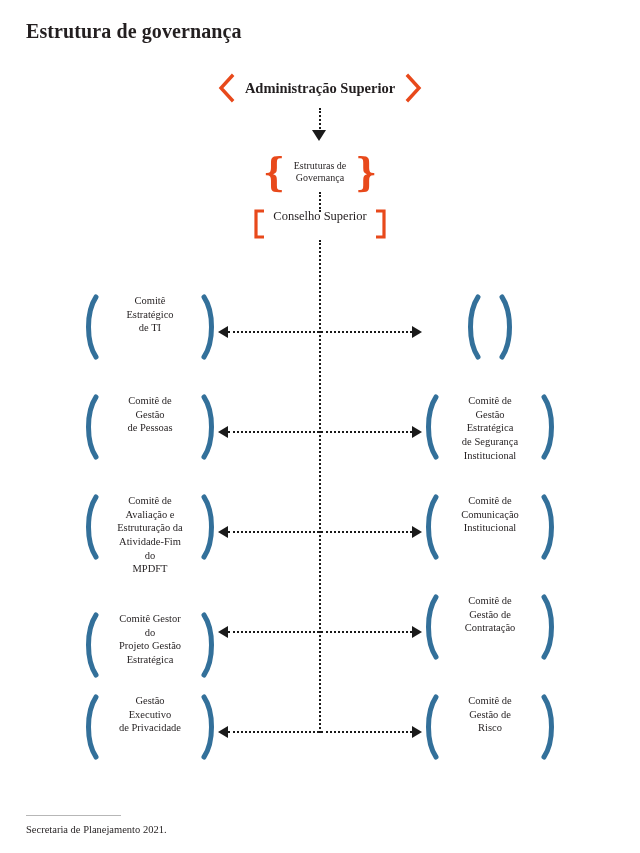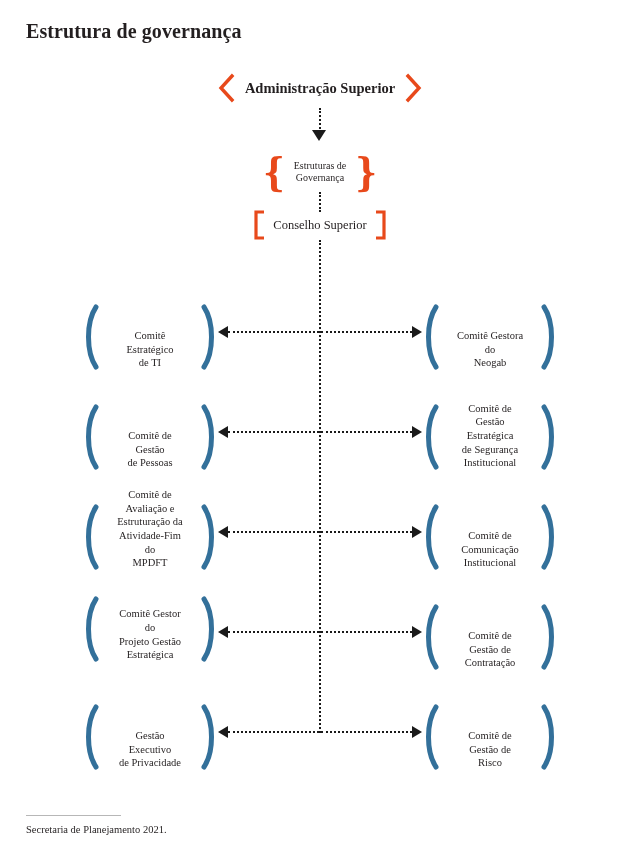--- a/index.html
+++ b/index.html
@@ -105,42 +105,41 @@
   }
 
   
   .bracket-node {
     position: absolute;
     left: 0;
     right: 0;
     top: 209px;
     height: 32px;
     display: flex;
-    align-items: center;
     justify-content: center;
     gap: 8px;
   }
   .bracket-node .label {
     font-size: 12.5px;
     color: #231f20;
     white-space: nowrap;
   }
   .sq {
     width: 11px;
     height: 30px;
     flex: 0 0 auto;
   }
 
   
   .committee {
     position: absolute;
     width: 140px;
     height: 76px;
     display: flex;
-    align-items: flex-end;
+    align-items: flex-start;
     justify-content: center;
     gap: 16px;
   }
   .committee.left  { left: 80px; }
   .committee.right { left: 420px; }
   .committee .paren {
     width: 20px;
     height: 66px;
     flex: 0 0 auto;
   }
@@ -252,22 +251,20 @@
         </svg></span>
     </div>
     <div class="conn conn-left" style="top: 326px;">
       <span class="arrowhead left"></span>
       <span class="dots"></span>
     </div>
     <div class="committee right" style="top: 294px;">
       <span class="paren"><svg viewBox="0 0 20 66" width="20" height="66" aria-hidden="true">
           <path d="M16,3 C6,18 6,48 16,63" fill="none" stroke="#33709a" stroke-width="5" stroke-linecap="round"></path>
         </svg></span>
-      <span class="label">Comitê Gestora do
-Neogab</span>
       <span class="paren"><svg viewBox="0 0 20 66" width="20" height="66" aria-hidden="true">
           <path d="M4,3 C14,18 14,48 4,63" fill="none" stroke="#33709a" stroke-width="5" stroke-linecap="round"></path>
         </svg></span>
     </div>
     <div class="conn conn-right" style="top: 326px;">
       <span class="dots"></span>
       <span class="arrowhead right"></span>
     </div>
     <div class="committee left" style="top: 394px;">
       <span class="paren"><svg viewBox="0 0 20 66" width="20" height="66" aria-hidden="true">
@@ -324,21 +321,21 @@
 Comunicação
 Institucional</span>
       <span class="paren"><svg viewBox="0 0 20 66" width="20" height="66" aria-hidden="true">
           <path d="M4,3 C14,18 14,48 4,63" fill="none" stroke="#33709a" stroke-width="5" stroke-linecap="round"></path>
         </svg></span>
     </div>
     <div class="conn conn-right" style="top: 526px;">
       <span class="dots"></span>
       <span class="arrowhead right"></span>
     </div>
-    <div class="committee left" style="top: 586px; font-family: Liberation Serif, serif;">
+    <div class="committee left" style="top: 612px; font-family: Liberation Serif, serif;">
       <span class="paren"><svg viewBox="0 0 20 66" width="20" height="66" aria-hidden="true">
           <path d="M16,3 C6,18 6,48 16,63" fill="none" stroke="#33709a" stroke-width="5" stroke-linecap="round"></path>
         </svg></span>
       <span class="label">Comitê Gestor do
 Projeto Gestão
 Estratégica</span>
       <span class="paren"><svg viewBox="0 0 20 66" width="20" height="66" aria-hidden="true">
           <path d="M4,3 C14,18 14,48 4,63" fill="none" stroke="#33709a" stroke-width="5" stroke-linecap="round"></path>
         </svg></span>
     </div>

